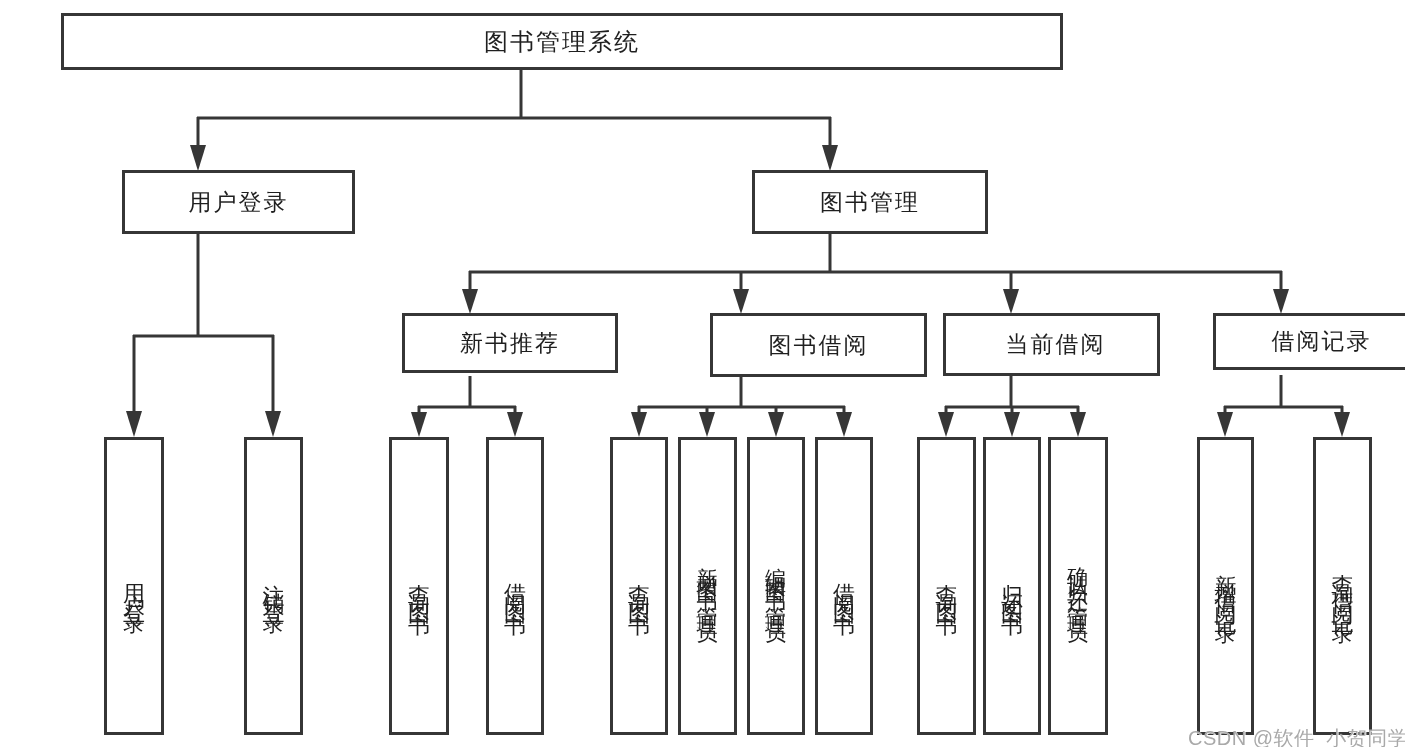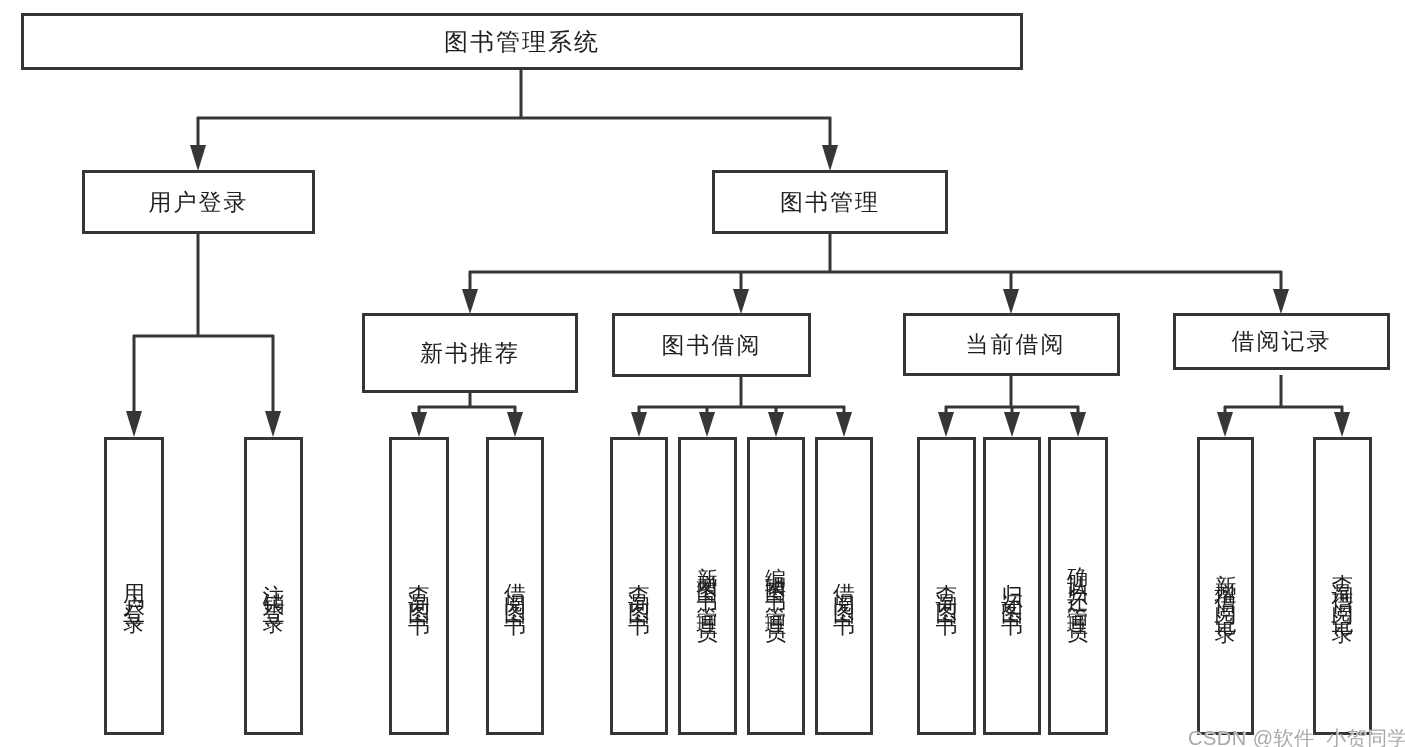--- a/index.html
+++ b/index.html
@@ -30,20 +30,21 @@
   .node {
     position: absolute;
     box-sizing: border-box;
     border: 3px solid var(--line);
     background: var(--background);
     display: flex; align-items: center; justify-content: center;
     color: var(--node-text);
     font-size: 23px;
     letter-spacing: 2px;
     z-index: 2;
+    margin-left: 40px;
   }
   .node.root { font-size: 24px; }
   .leaf {
     position: absolute;
     top: 437px; height: 298px;
     box-sizing: border-box;
     border: 3px solid var(--line);
     background: var(--background);
     display: flex; align-items: center; justify-content: center;
     writing-mode: vertical-rl;
@@ -134,24 +135,24 @@
   <span>图书管理系统</span>
 </div>
 
 <div class="node" style="left:82px; top:170px; width:233px; height:64px;">
   <span>用户登录</span>
 </div>
 <div class="node" style="left:712px; top:170px; width:236px; height:64px;">
   <span>图书管理</span>
 </div>
 
-<div class="node" style="left:362px; top:313px; width:216px; height:80px;text-align:right;">
+<div class="node" style="left:362px; top:313px; width:216px; height:60px;text-align:right;">
   <span>新书推荐</span>
 </div>
-<div class="node" style="left:612px; top:313px; width:199px; height:64px;">
+<div class="node" style="left:670px; top:313px; width:217px; height:64px;">
   <span>图书借阅</span>
 </div>
 <div class="node" style="left:903px; top:313px; width:217px; height:63px;padding-left:8px;">
   <span>当前借阅</span>
 </div>
 <div class="node" style="left:1173px; top:313px; width:217px; height:57px;">
   <span>借阅记录</span>
 </div>
 
 <div class="leaf" style="left:104px; width:60px;">

